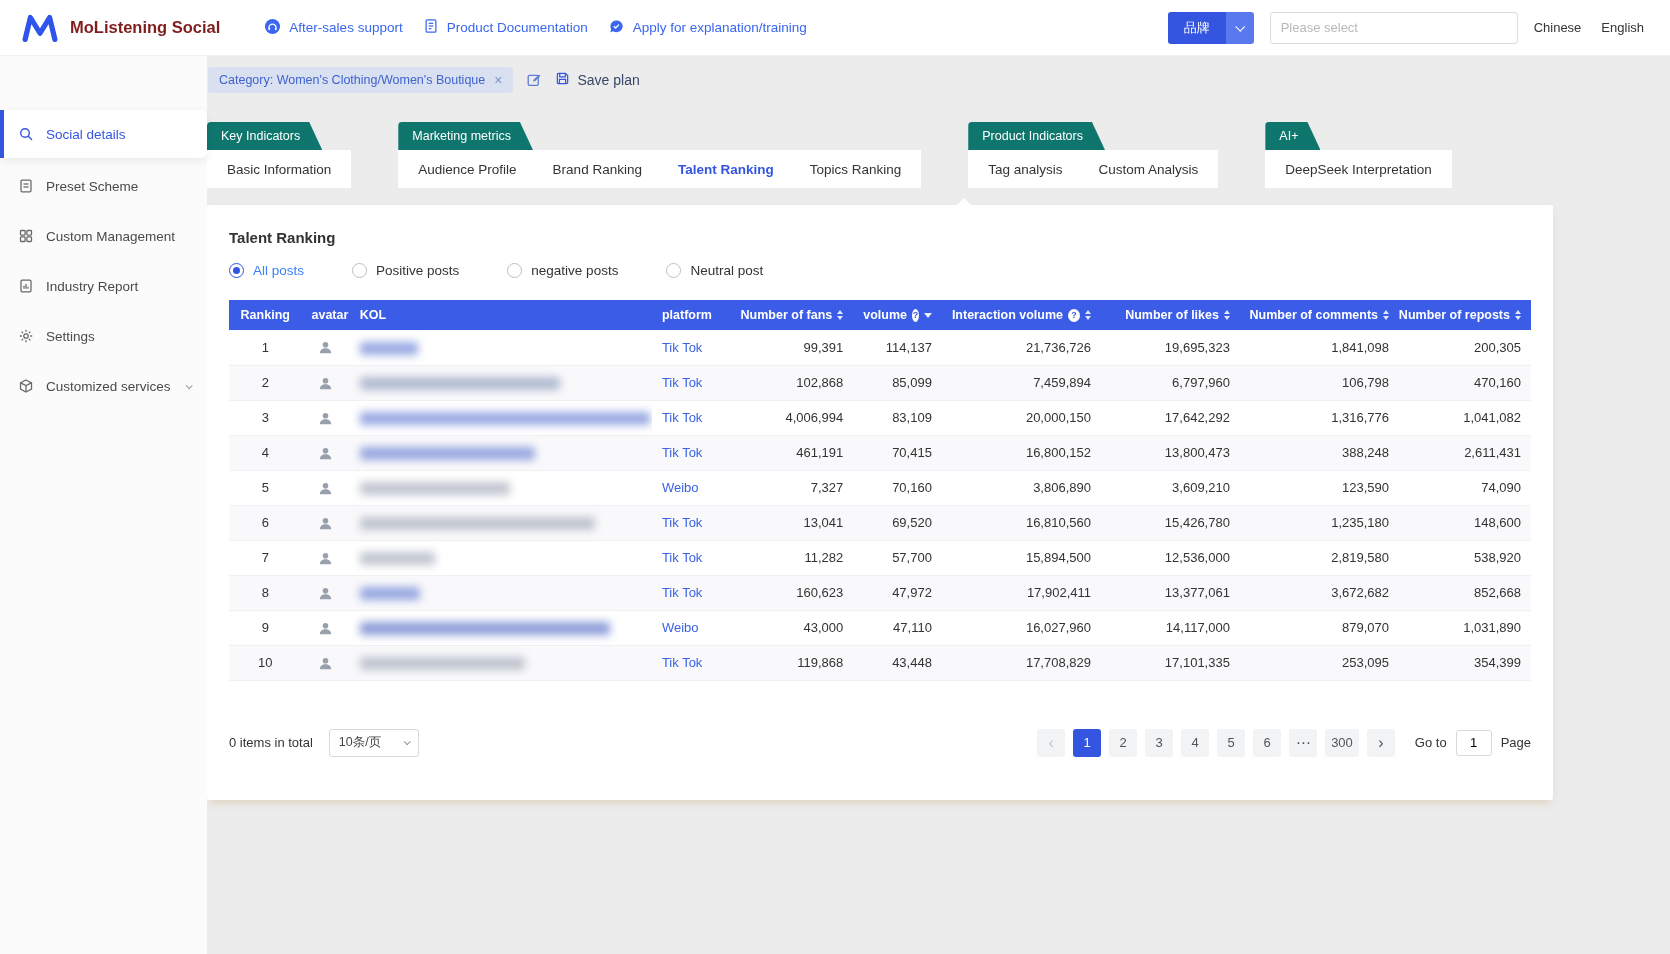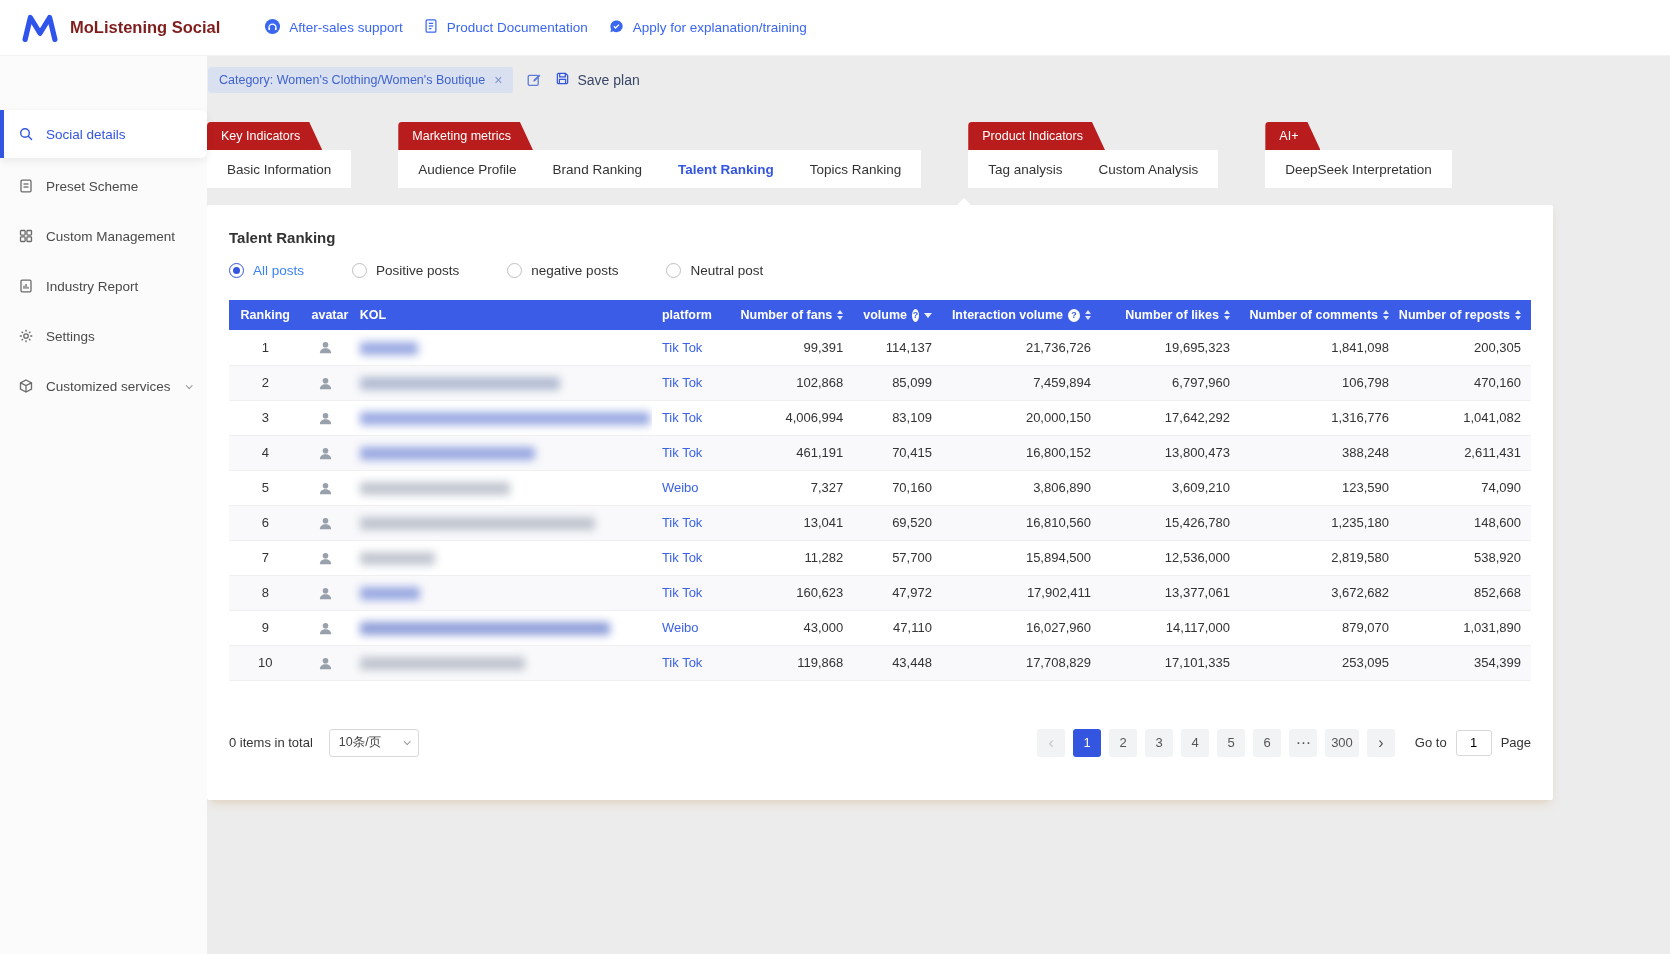--- a/index.html
+++ b/index.html
@@ -64,21 +64,21 @@
     height:26px; display:flex; align-items:center; gap:9px; padding:0 11px; white-space:nowrap;
   }
   .tag-close { color:#7d93cf; font-size:14px; cursor:pointer; line-height:1; }
   .icon-btn { display:flex; align-items:center; cursor:pointer; }
   .save-plan { display:flex; align-items:center; gap:7px; font-size:14px; color:#3a4766; cursor:pointer; }
 
   
   .tabs-row { display:flex; align-items:flex-end; gap:47px; margin-top:29px; }
   .folder-tab {
     display:inline-flex; align-items:center; height:28px; padding:0 22px 0 14px;
-    background:#b91c1c; color:#fff; font-size:12.5px; cursor:pointer; white-space:nowrap;
+    background:#0f766e; color:#fff; font-size:12.5px; cursor:pointer; white-space:nowrap;
     clip-path:polygon(0 0, calc(100% - 13px) 0, 100% 100%, 0 100%);
     border-radius:4px 0 0 0;
   }
   .sub-bar { background:#fff; height:38px; display:flex; align-items:center; padding:0 2px; }
   .sub-tab { padding:0 18px; font-size:13.5px; color:#333; cursor:pointer; white-space:nowrap; }
   .sub-tab.active { color:#3355e0; font-weight:bold; }
 
   
   .panel {
     position:relative; width:1346px; min-height:595px; margin-top:17px;
@@ -178,20 +178,31 @@
       <div class="top-nav-item">
         <span class="ico">
           <svg viewBox="0 0 18 18" width="17" height="17">
               <path d="M2.5 8.7a6.5 6.2 0 1 1 3 5.3L2.5 15l.8-3.1a6.2 6.2 0 0 1-.8-3.2z" fill="#3a66f0"></path>
               <path d="M6.2 8.8l1.8 1.8 3.6-3.6" stroke="#fff" stroke-width="1.4" fill="none"></path>
             </svg>
         </span>
         <span>Apply for explanation/training</span>
       </div>
     </nav>
+    <div class="top-right">
+      <div class="brand-btn">
+        <span class="brand-main">品牌</span>
+        <span class="brand-caret">
+            <i class="chev"></i>
+          </span>
+      </div>
+      <input class="select-input" readonly="" placeholder="Please select" style="">
+      <span class="lang">Chinese</span>
+      <span class="lang">English</span>
+    </div>
   </header>
 
   <aside class="sidebar">
     <div class="side-item active">
       <span class="ico">
         <svg viewBox="0 0 16 16" width="16" height="16">
             <circle cx="7" cy="7" r="4.3" fill="none" stroke="currentColor" stroke-width="1.4"></circle>
             <line x1="10.3" y1="10.3" x2="13.6" y2="13.6" stroke="currentColor" stroke-width="1.4" stroke-linecap="round"></line>
           </svg>
       </span>

